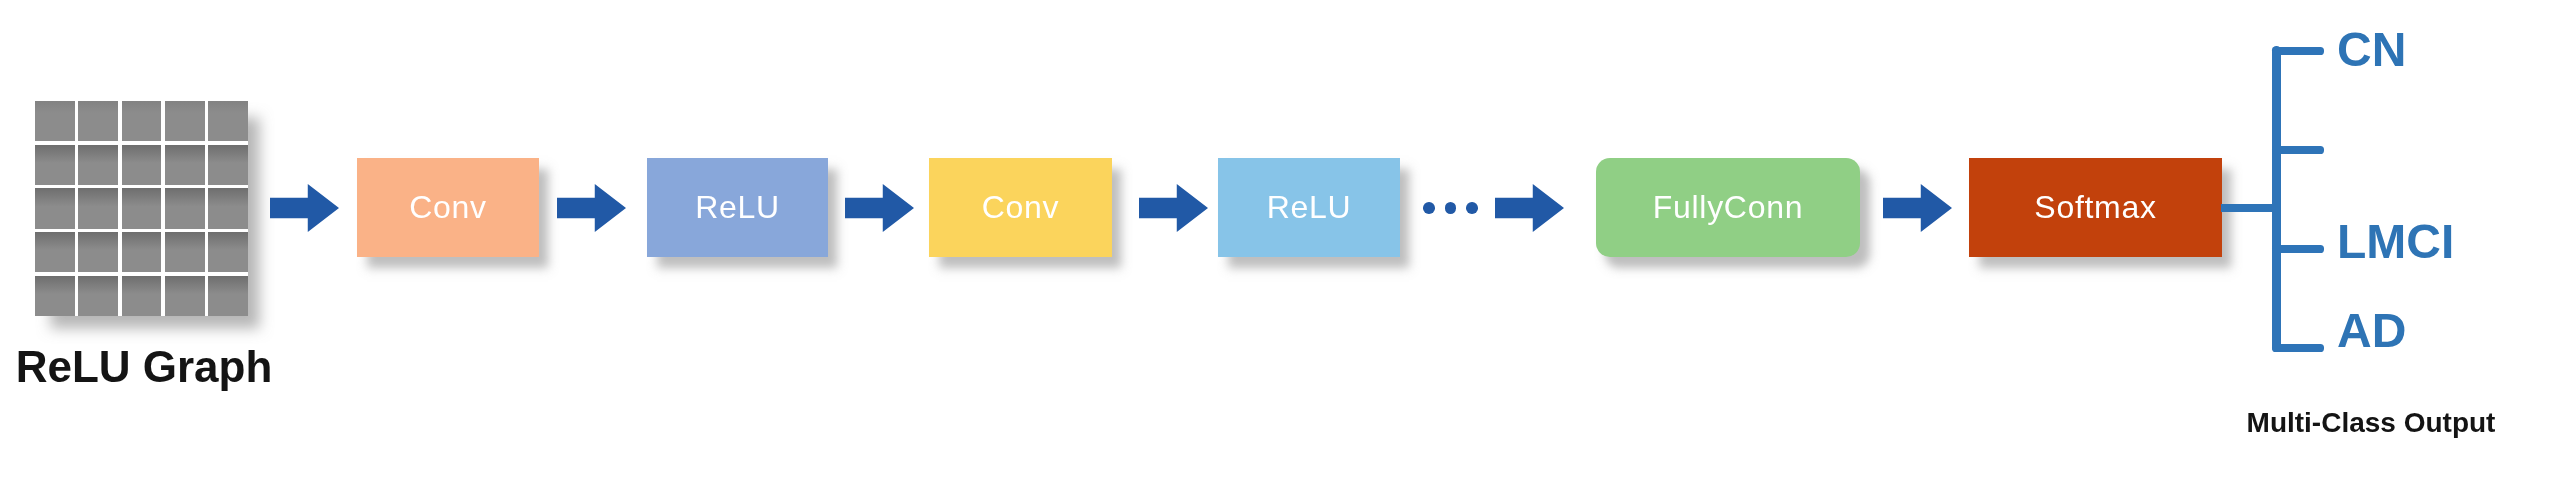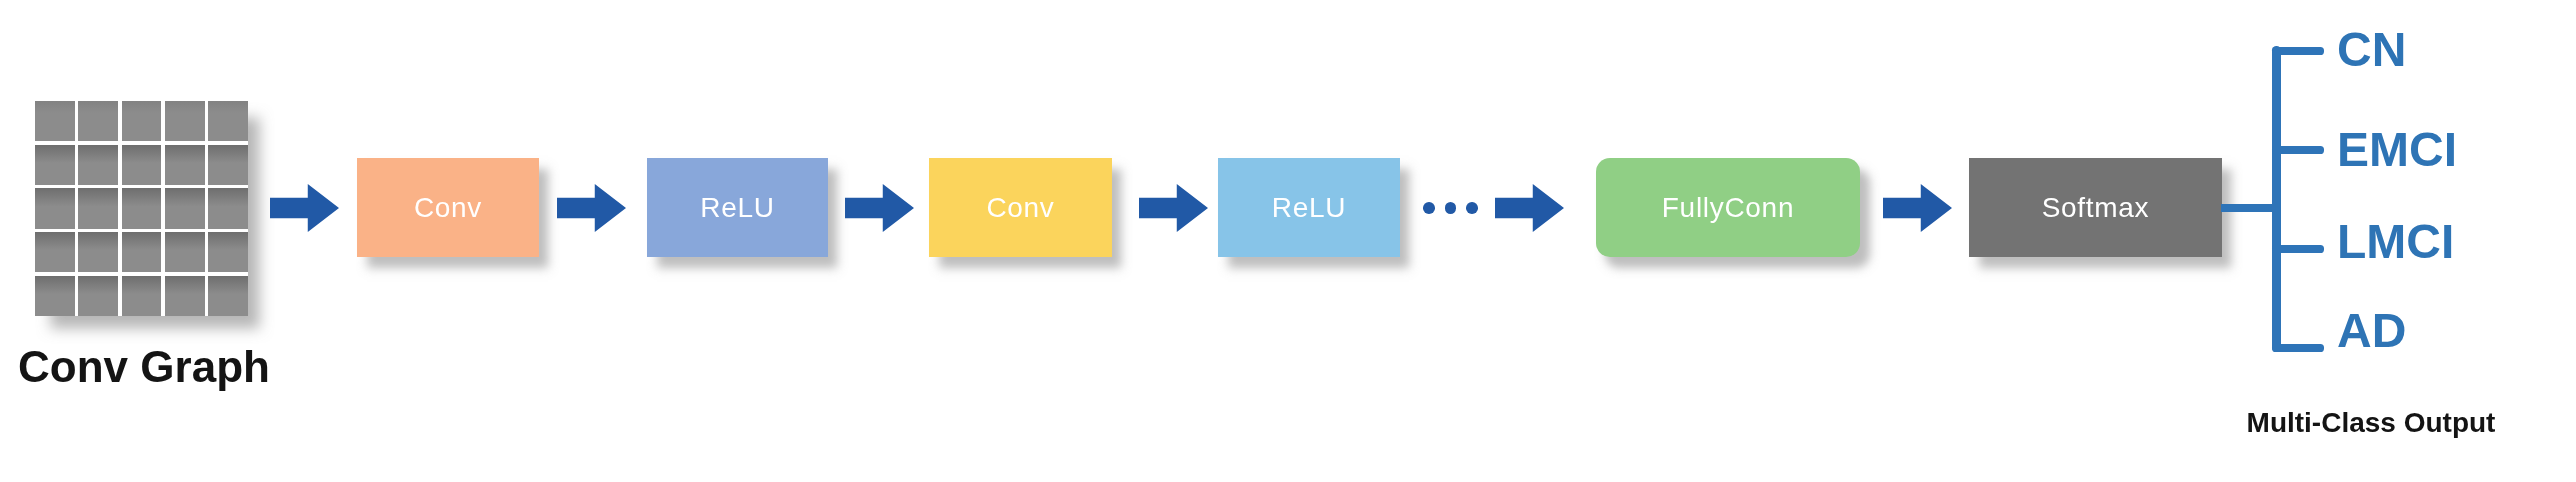--- a/index.html
+++ b/index.html
@@ -14,21 +14,21 @@
     display:grid; grid-template-columns:repeat(5,1fr); grid-template-rows:repeat(5,1fr);
     gap:3.6px; box-shadow:13px 14.6px 13px -1.5px rgba(110,110,110,0.5);
   }
   .grid-cell { background:linear-gradient(180deg,#6e6e6e 0%,#8c8c8c 45%); }
   .grid-cell:nth-child(-n+5) { background:linear-gradient(180deg,#828282 0%,#8c8c8c 30%); }
 
   
   .node {
     position:absolute; top:158px; height:99px;
     display:flex; align-items:center; justify-content:center;
-    color:#ffffff; font-size:28px; letter-spacing:0.7px;
+    color:#ffffff; font-size:32px; letter-spacing:0.7px;
     box-shadow:9.5px 11px 9.5px rgba(125,125,125,0.5);
   }
   .n0 { left:357px;  width:182px; }
   .n1 { left:647px;  width:181px; }
   .n2 { left:929px; width:183px; }
   .n3 { left:1218px; width:182px; }
   .n4 { left:1596px; width:264px;border-radius:14px; }
   .n5 { left:1969px; width:253px; }
 
   
@@ -91,21 +91,21 @@
       <div class="grid-cell"></div>
       <div class="grid-cell"></div>
       <div class="grid-cell"></div>
       <div class="grid-cell"></div>
       <div class="grid-cell"></div>
       <div class="grid-cell"></div>
       <div class="grid-cell"></div>
       <div class="grid-cell"></div>
       <div class="grid-cell"></div>
     </div>
-  <div class="caption caption-input">Conv Graph</div>
+  <div class="caption caption-input">ReLU Graph</div>
 
   <div class="arrow a1">
     <svg viewBox="0 0 95 66">
         <path d="M0 19 H52 V0 L95 33 L52 66 V47 H0 Z" fill="#2159A6"></path>
       </svg>
   </div>
   <div class="arrow a2">
     <svg viewBox="0 0 95 66">
         <path d="M0 19 H52 V0 L95 33 L52 66 V47 H0 Z" fill="#2159A6"></path>
       </svg>
@@ -129,35 +129,34 @@
     <svg viewBox="0 0 95 66">
         <path d="M0 19 H52 V0 L95 33 L52 66 V47 H0 Z" fill="#2159A6"></path>
       </svg>
   </div>
 
   <div class="node n0" style="background-color: rgb(250, 178, 135);">Conv</div>
   <div class="node n1" style="background-color: rgb(136, 167, 218);">ReLU</div>
   <div class="node n2" style="background-color: rgb(251, 212, 92);">Conv</div>
   <div class="node n3" style="background-color: rgb(135, 196, 232);">ReLU</div>
   <div class="node n4" style="background-color: rgb(144, 207, 133);">FullyConn</div>
-  <div class="node n5" style="background-color: #737373;">Softmax</div>
+  <div class="node n5" style="background-color: #c2410c;">Softmax</div>
 
   <div class="dots">
     <div class="dot" style="background-color: rgb(33, 89, 166);"></div>
     <div class="dot" style="background-color: rgb(33, 89, 166);"></div>
     <div class="dot" style="background-color: rgb(33, 89, 166);"></div>
   </div>
 
   <div class="connector" style="background-color: rgb(46, 116, 184);"></div>
   <div class="bracket-v" style="background-color: rgb(46, 116, 184);"></div>
   <div class="tick t0" style="background-color: rgb(46, 116, 184);"></div>
   <div class="tick t1" style="background-color: rgb(46, 116, 184);"></div>
   <div class="tick t2" style="background-color: rgb(46, 116, 184);"></div>
   <div class="tick t3" style="background-color: rgb(46, 116, 184);"></div>
 
   <div class="class-label c0">CN</div>
-  <div class="class-label c1">EMCI</div>
   <div class="class-label c2">LMCI</div>
   <div class="class-label c3">AD</div>
 
   <div class="caption caption-output">Multi-Class Output</div>
 </div>
 
 
 </body></html>

